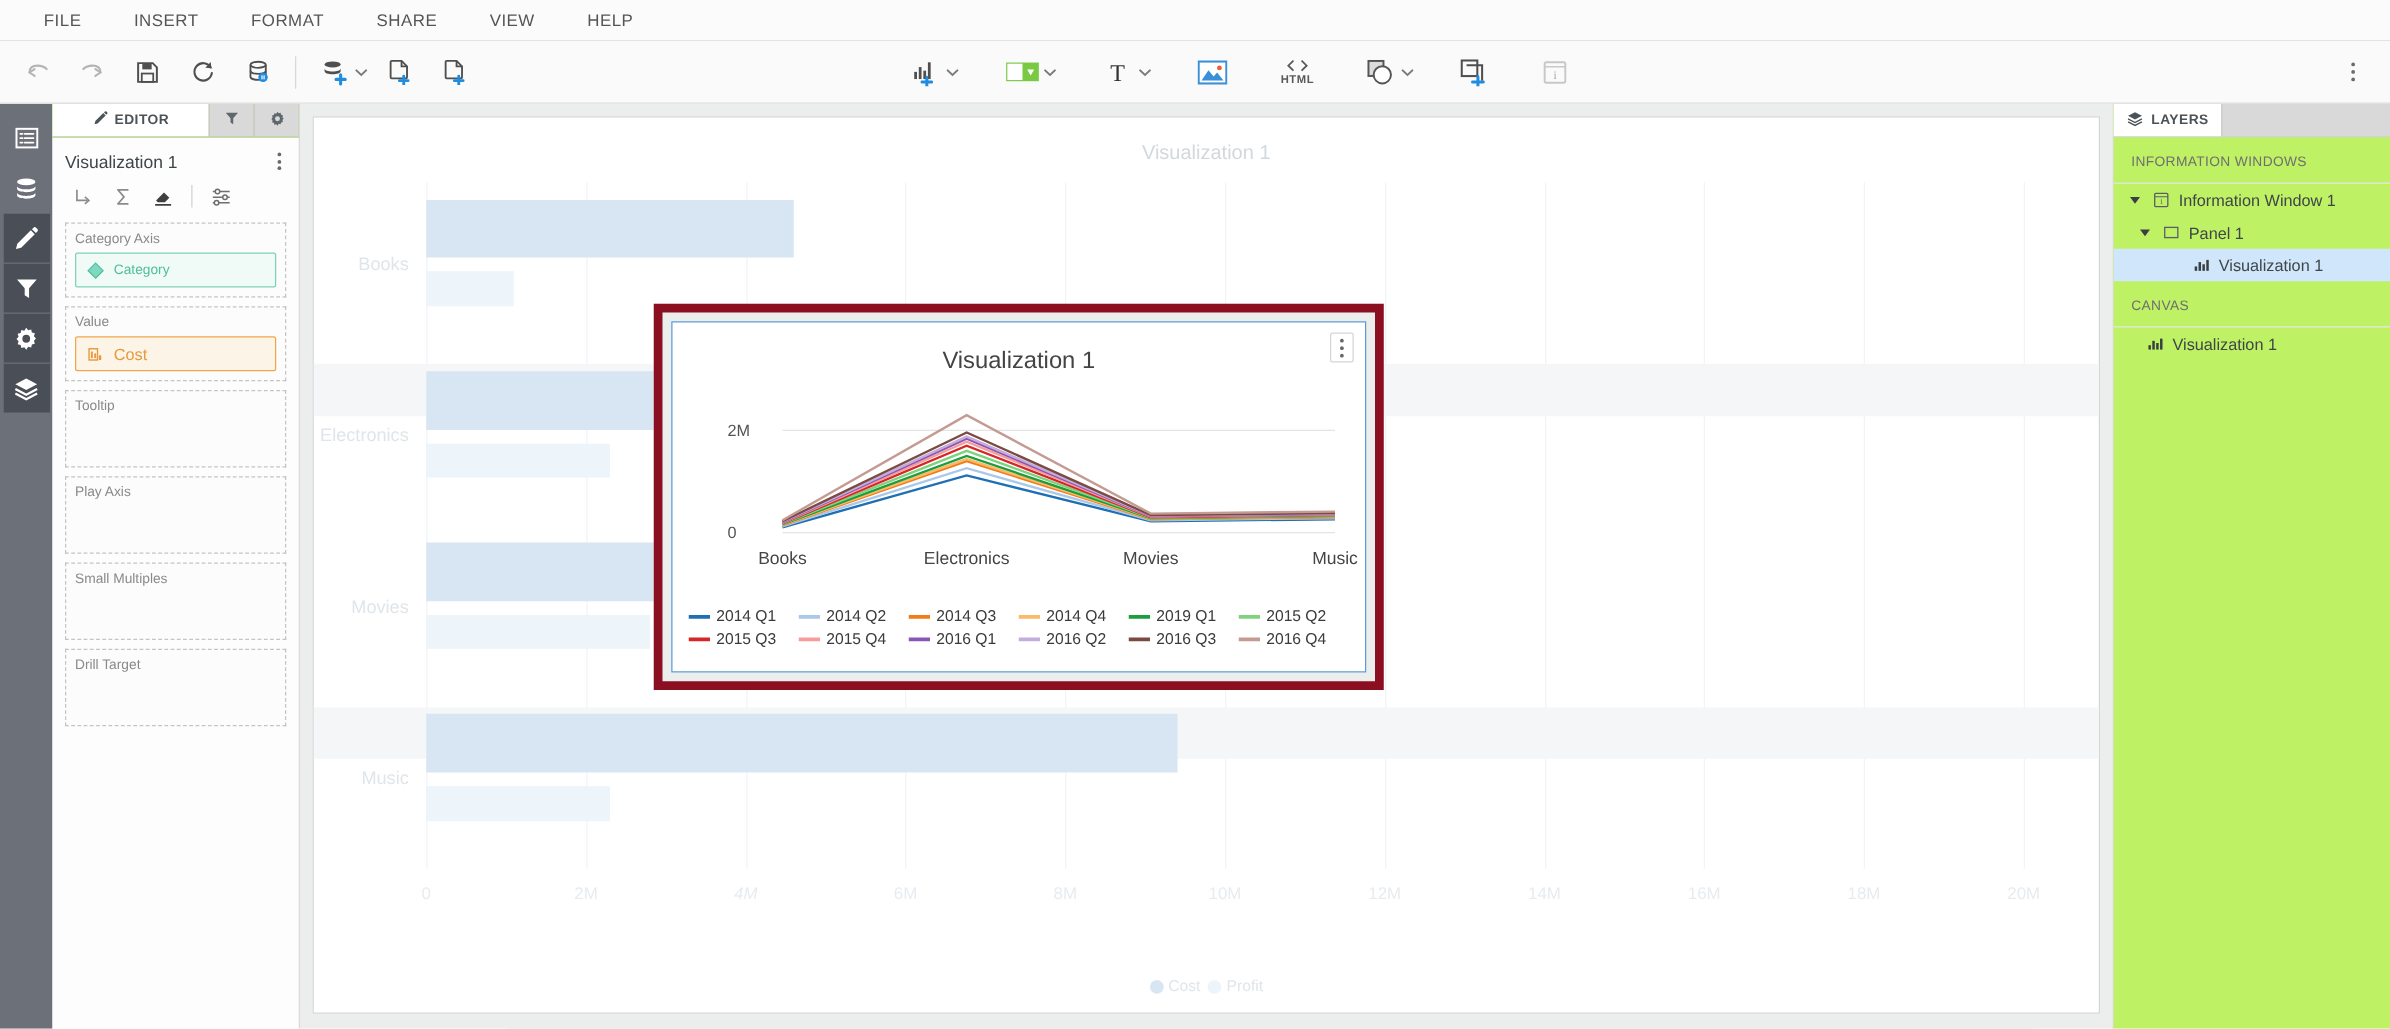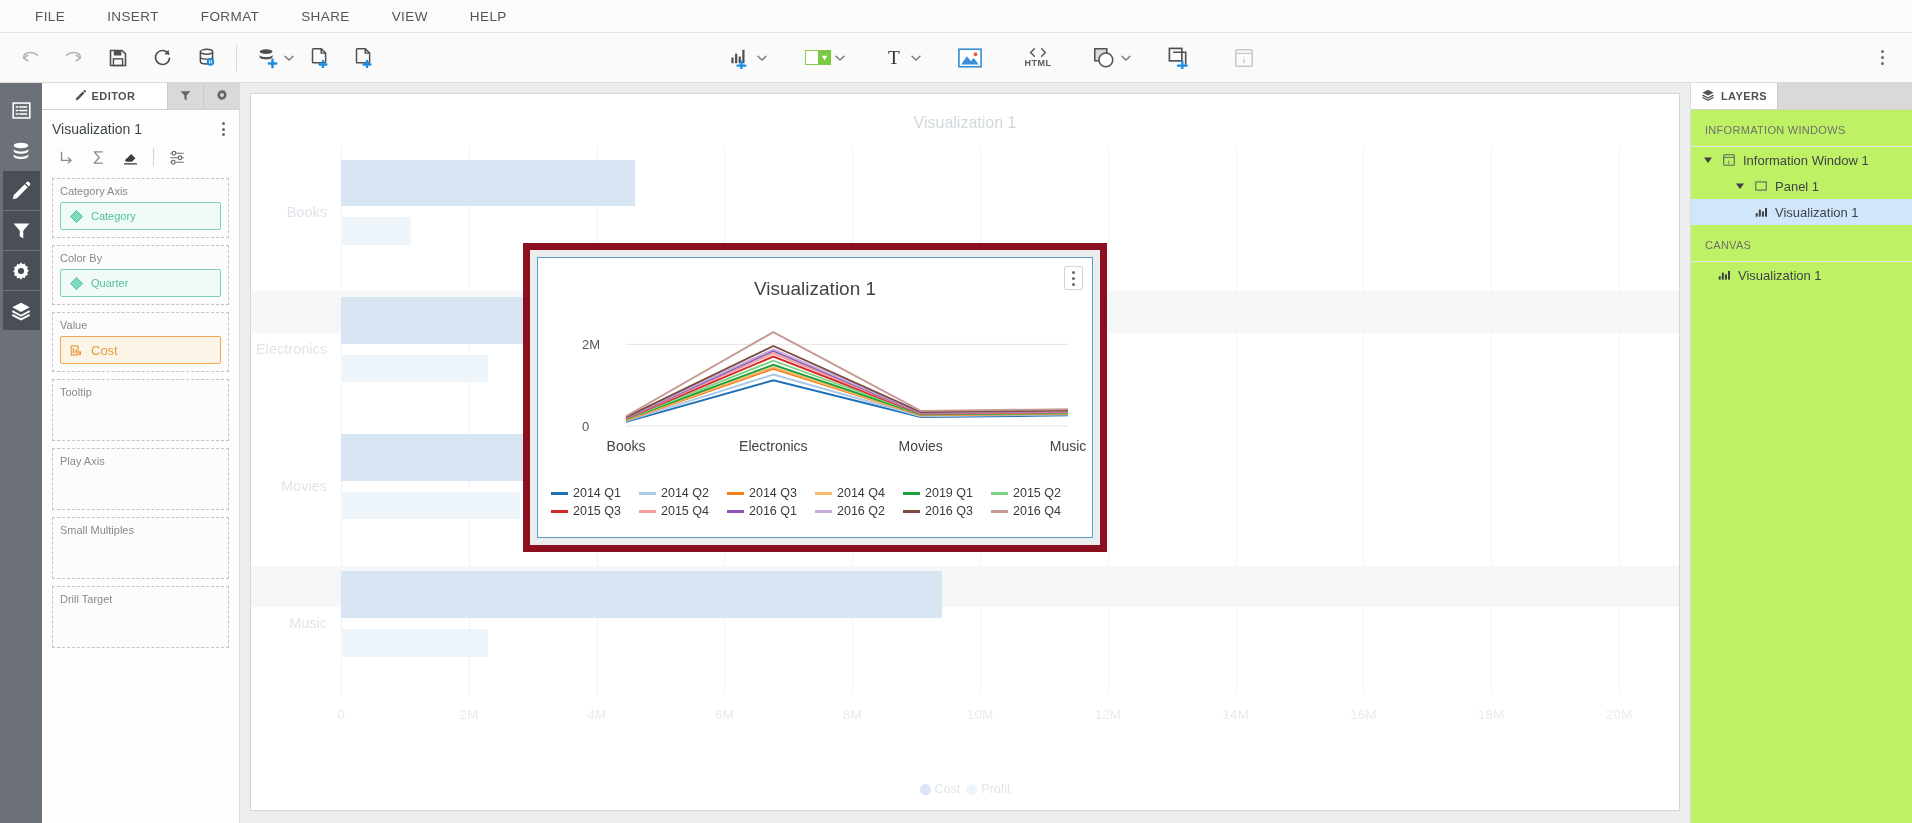--- a/index.html
+++ b/index.html
@@ -411,31 +411,20 @@
       <div id="shelves">
           <div class="shelf">
             <div class="shelf-label">Category Axis</div>
             <div class="pill green">
               <span style="display: flex;">
                 <svg width="15" height="15" viewBox="0 0 20 20">
                   <path d="M10 2 L18 10 L10 18 L2 10 Z" fill="#7fd8c0" stroke="#4fbf9b" stroke-width="1.3"></path>
                 </svg>
               </span>
               <span class="txt">Category</span>
-            </div>
-          </div>
-          <div class="shelf">
-            <div class="shelf-label">Color By</div>
-            <div class="pill green">
-              <span style="display: flex;">
-                <svg width="15" height="15" viewBox="0 0 20 20">
-                  <path d="M10 2 L18 10 L10 18 L2 10 Z" fill="#7fd8c0" stroke="#4fbf9b" stroke-width="1.3"></path>
-                </svg>
-              </span>
-              <span class="txt">Quarter</span>
             </div>
           </div>
           <div class="shelf">
             <div class="shelf-label">Value</div>
             <div class="pill orange">
               <span style="display: flex;">
                 <svg width="15" height="15" viewBox="0 0 20 20">
                   <rect x="3" y="4" width="9" height="12" fill="none" stroke="#e79a3c" stroke-width="1.5"></rect>
                   <rect x="5" y="7" width="2" height="7" fill="#e79a3c"></rect>
                   <rect x="8.5" y="9" width="2" height="5" fill="#e79a3c"></rect>
@@ -628,21 +617,21 @@
             </span>
             <span style="display: flex;">
               <svg width="14" height="14" viewBox="0 0 24 24">
                 <rect x="3" y="3" width="18" height="18" rx="1.5" fill="none" stroke="#5a6065" stroke-width="1.8"></rect>
                 <path d="M3 7.5h18" stroke="#5a6065" stroke-width="1.5"></path>
                 <text x="12" y="18" font-family="Liberation Serif, serif" font-size="11" text-anchor="middle" fill="#5a6065">i</text>
               </svg>
             </span>
             <span>Information Window 1</span>
           </div>
-          <div class="tree-row" style="padding-left: 42px;">
+          <div class="tree-row" style="padding-left: 18px;">
             <span class="tw">
               <svg width="10" height="10" viewBox="0 0 10 10">
                 <path d="M1 2.5 L9 2.5 L5 8 Z" fill="#3a3f44"></path>
               </svg>
             </span>
             <span style="display: flex;">
               <svg width="14" height="14" viewBox="0 0 24 24">
                 <rect x="3" y="5" width="18" height="14" fill="none" stroke="#5a6065" stroke-width="1.8"></rect>
               </svg>
             </span>

